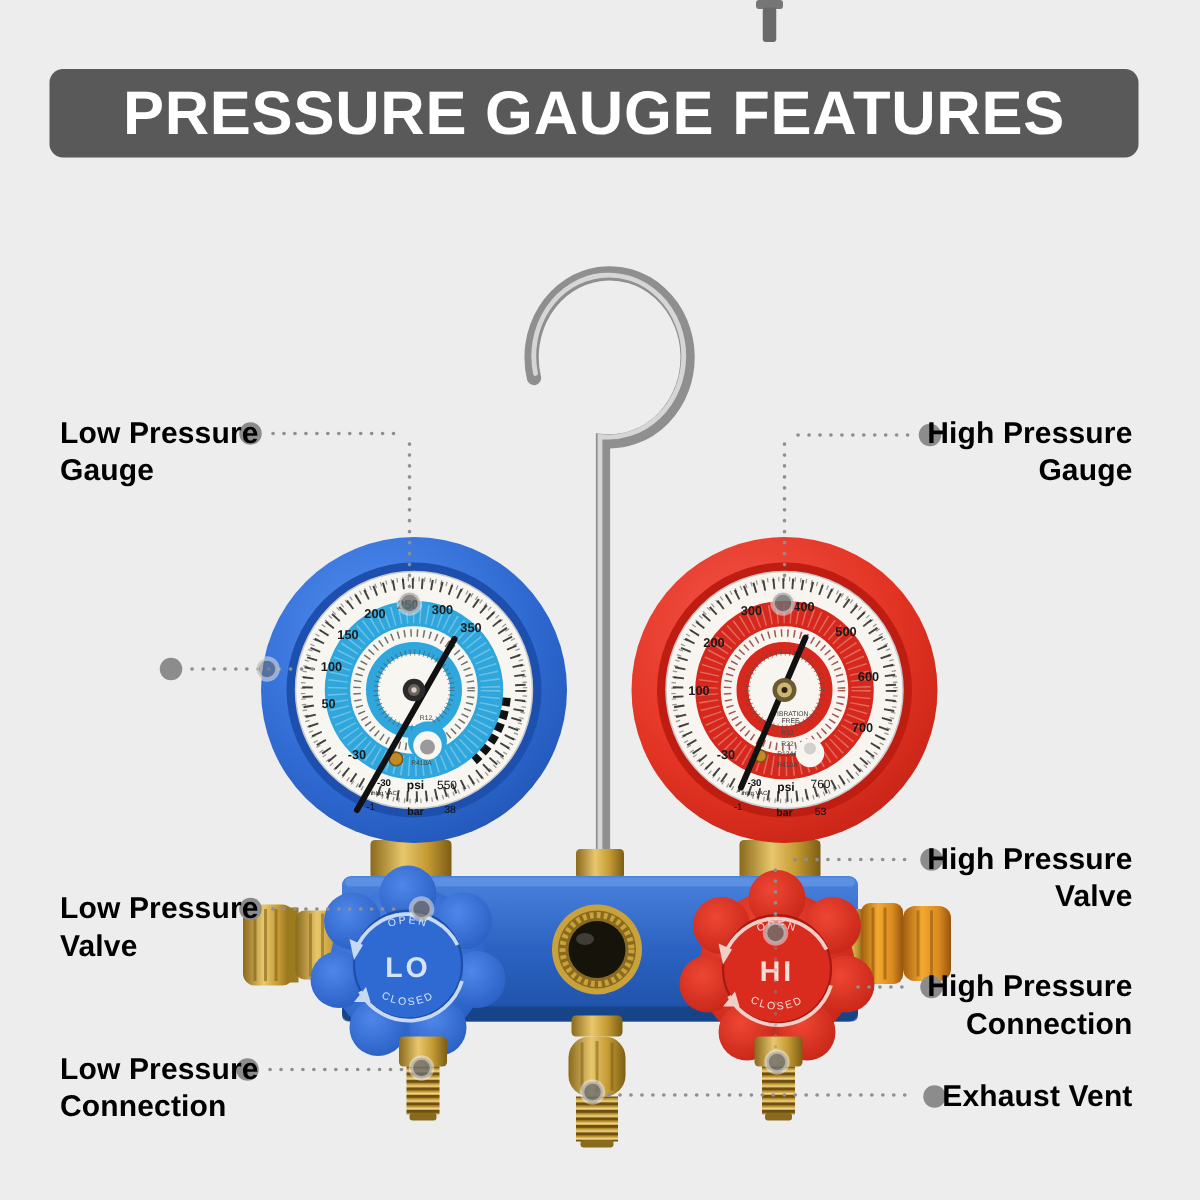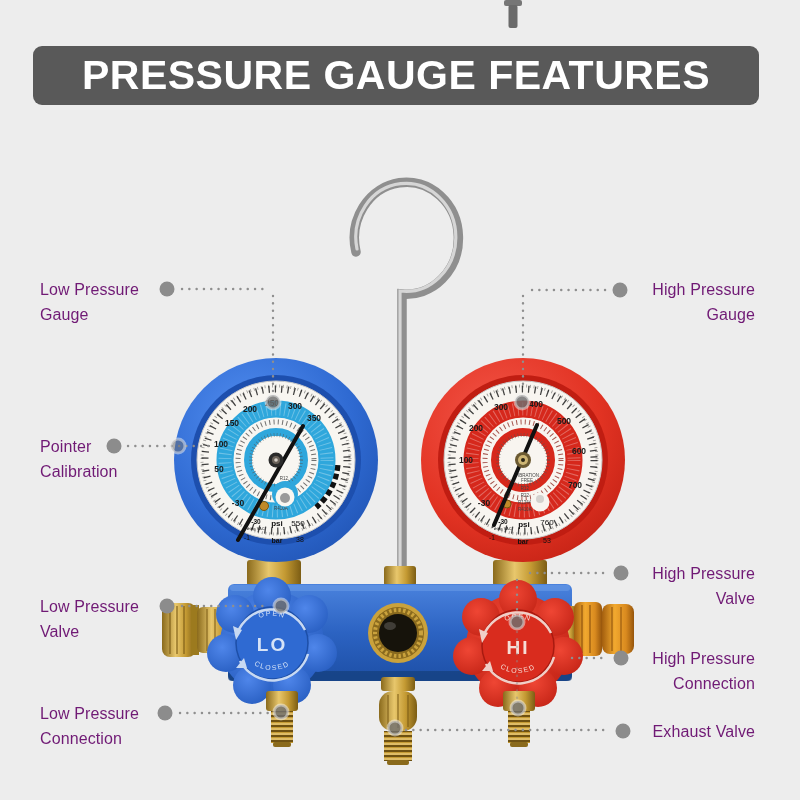--- a/index.html
+++ b/index.html
@@ -7,22 +7,22 @@
   .stage{position:relative;width:800px;height:800px;background:#ededed;overflow:hidden;}
   .title-bar{
     position:absolute;left:33px;top:46px;width:726px;height:59px;
     background:#595959;border-radius:9px;
     display:flex;align-items:center;justify-content:center;
   }
   .title-bar span{
     color:#ffffff;font-size:41px;font-weight:700;letter-spacing:.5px;white-space:nowrap;
   }
   .callout{
-    position:absolute;font-size:16px;line-height:25px;color:#701a75;
-    white-space:pre-line;letter-spacing:.1px;
+    position:absolute;font-size:20px;line-height:25px;color:#000000;
+    white-space:pre-line;letter-spacing:.1px;font-weight:bold;
   }
   .callout.left{text-align:left;}
   .callout.right{right:45px;text-align:right;margin-left:16px;}
   svg{position:absolute;left:0;top:0;}
   text{font-family:"Liberation Sans",sans-serif;}
 </style>
 </head>
 <body>
 
 <div class="stage">
@@ -331,26 +331,24 @@
       <circle cx="281" cy="712" r="7"></circle>
       <circle cx="522" cy="402" r="7"></circle>
       <circle cx="517" cy="622" r="7"></circle>
       <circle cx="518" cy="708" r="7"></circle>
       <circle cx="395" cy="728" r="7"></circle>
     </g>
   </svg>
 
   <div class="callout left" style="left:40px;top:277px">Low Pressure
 Gauge</div>
-  <div class="callout left" style="left:40px;top:434px">Pointer
-Calibration</div>
   <div class="callout left" style="left:40px;top:594px">Low Pressure
 Valve</div>
   <div class="callout left" style="left:40px;top:701px">Low Pressure
 Connection</div>
   <div class="callout right" style="top:277px">High Pressure
 Gauge</div>
   <div class="callout right" style="top:561px">High Pressure
 Valve</div>
   <div class="callout right" style="top:646px">High Pressure
 Connection</div>
-  <div class="callout right" style="top:719px">Exhaust Valve</div>
+  <div class="callout right" style="top:719px">Exhaust Vent</div>
 </div>
 
 </body></html>

